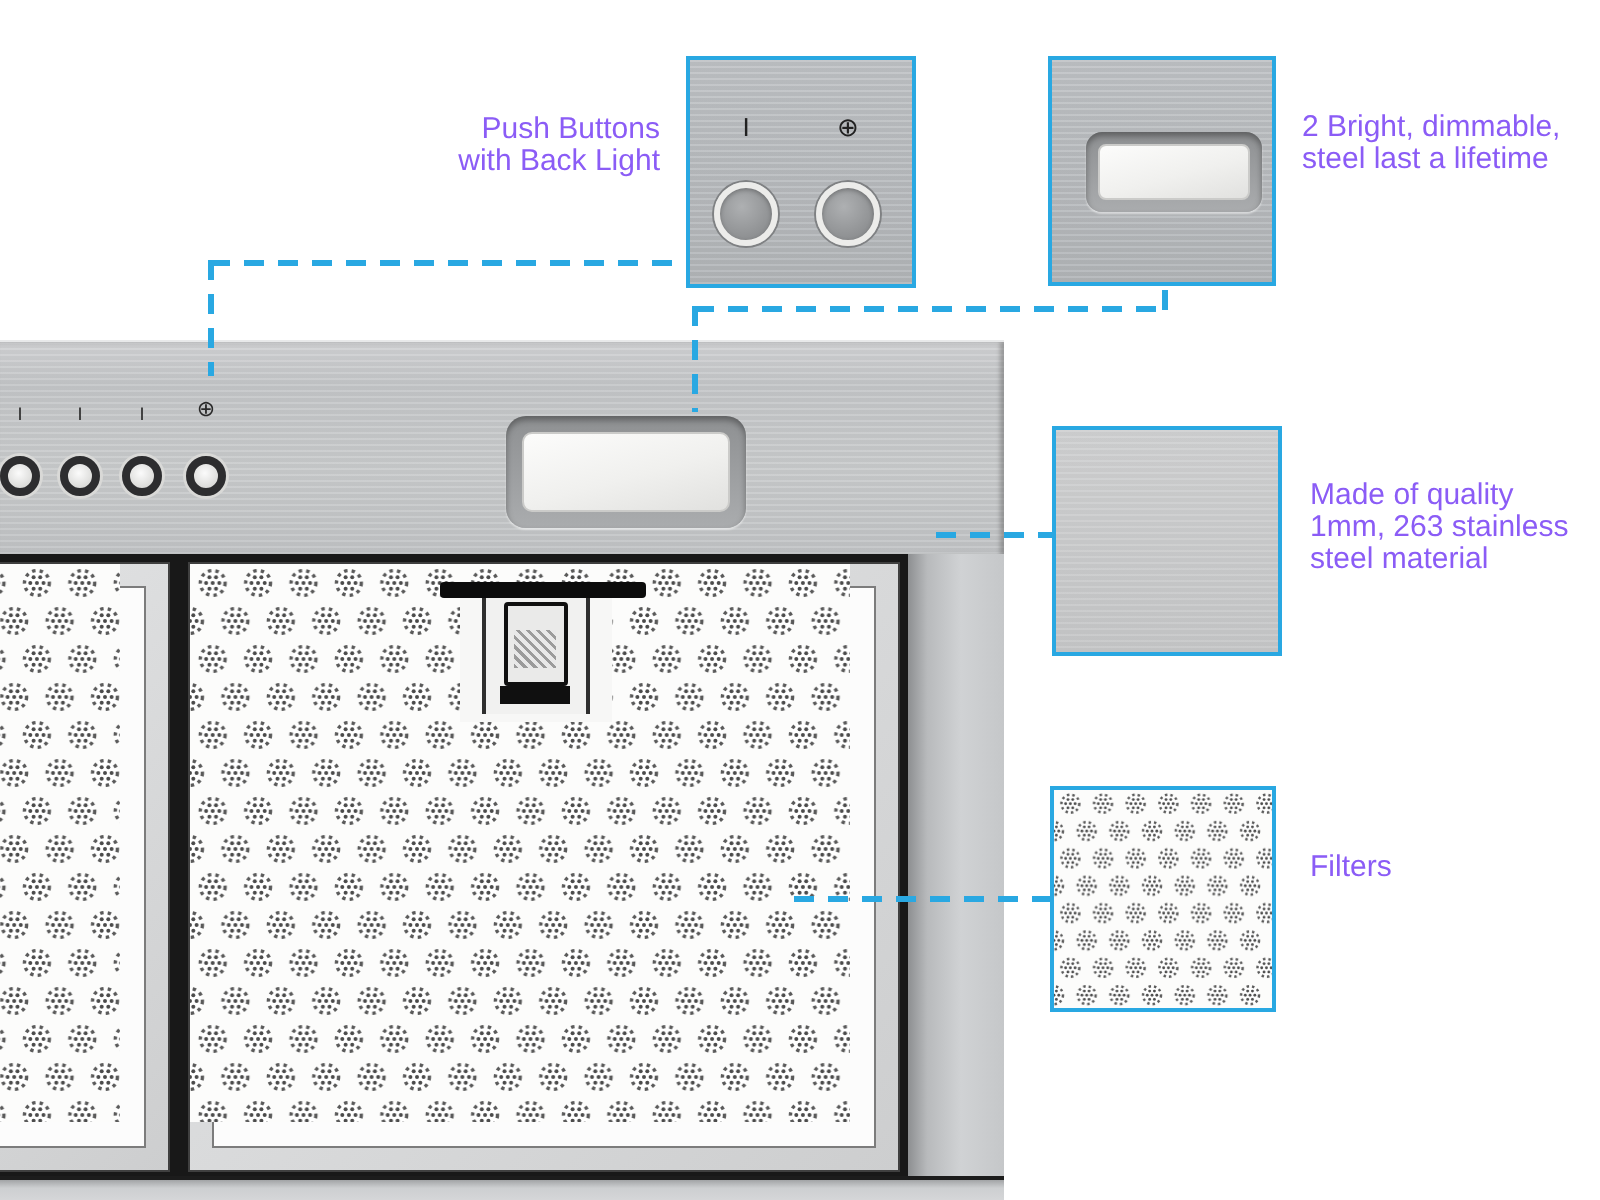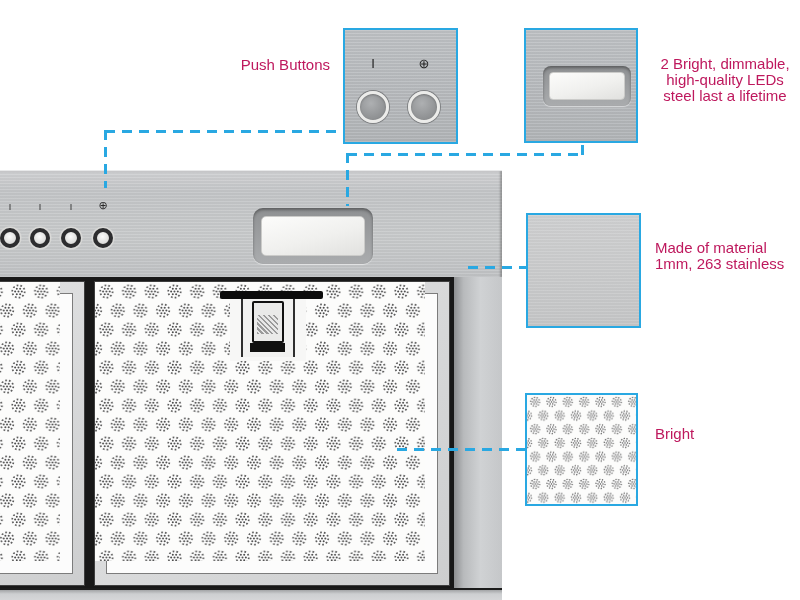--- a/index.html
+++ b/index.html
@@ -66,23 +66,23 @@
   .cbox{position:absolute;box-sizing:border-box;border:2px solid #29A8E2;}
   .cbox-buttons{left:343px;top:28px;width:115px;height:116px;}
   .cbox-led{left:524px;top:28px;width:114px;height:115px;}
   .cbox-steel{left:526px;top:213px;width:115px;height:115px;}
   .cbox-filter{left:525px;top:393px;width:113px;height:113px;background:#fdfdfd;}
   .cbox-sym{position:absolute;top:26px;width:30px;text-align:center;font-size:13px;color:#222;}
   .cbox-btn{position:absolute;top:61px;width:26px;height:26px;border-radius:50%;
     border:3px solid #ececea;background:radial-gradient(circle at 42% 36%,#aeb0b2,#8c8e90 75%);
     box-shadow:0 0 0 1px #7f8183, inset 0 1px 2px rgba(0,0,0,.25);}
   
-  .txt{position:absolute;font-size:15px;line-height:16px;color:#be185d;}
+  .txt{position:absolute;font-size:15px;line-height:16px;color:#8b5cf6;}
   .txt-push{left:140px;top:57px;width:190px;text-align:right;}
-  .txt-led{left:651px;top:56px;width:148px;text-align:center;}
+  .txt-led{left:651px;top:56px;width:148px;text-align:left;}
   .txt-steel{left:655px;top:240px;width:145px;text-align:left;}
   .txt-filter{left:655px;top:426px;width:120px;text-align:left;}
   
   .hline{position:absolute;height:3px;
     background:repeating-linear-gradient(90deg,#29A8E2 0 10px,transparent 10px 17px);}
   .vline{position:absolute;width:3px;
     background:repeating-linear-gradient(180deg,#29A8E2 0 10px,transparent 10px 17px);}
   .mesh-svg{position:absolute;left:0;top:0;display:block;}
 </style>
 </head>
@@ -186,35 +186,36 @@
   <div class="cbox cbox-steel brushed-light"></div>
 
   <div class="cbox cbox-filter">
     <svg class="mesh-svg" width="109" height="109">
         <rect width="109" height="109" fill="url(#mesh-sm)"></rect>
       </svg>
   </div>
 
   <div class="txt txt-push">
     <div>Push Buttons</div>
+    <div>with Back Light</div>
   </div>
 
   <div class="txt txt-led">
     <div>2 Bright, dimmable,</div>
-    <div>high-quality LEDs</div>
     <div>steel last a lifetime</div>
   </div>
 
   <div class="txt txt-steel">
-    <div>Made of material</div>
+    <div>Made of quality</div>
     <div>1mm, 263 stainless</div>
+    <div>steel material</div>
   </div>
 
   <div class="txt txt-filter">
-    <div>Bright</div>
+    <div>Filters</div>
   </div>
 
   <div class="hline" style="left:105px;top:130px;width:238px"></div>
   <div class="vline" style="left:104px;top:130px;height:58px"></div>
 
   <div class="vline" style="left:581px;top:145px;height:10px"></div>
   <div class="hline" style="left:347px;top:153px;width:237px"></div>
   <div class="vline" style="left:346px;top:153px;height:53px"></div>
 
   <div class="hline" style="left:468px;top:266px;width:58px"></div>

